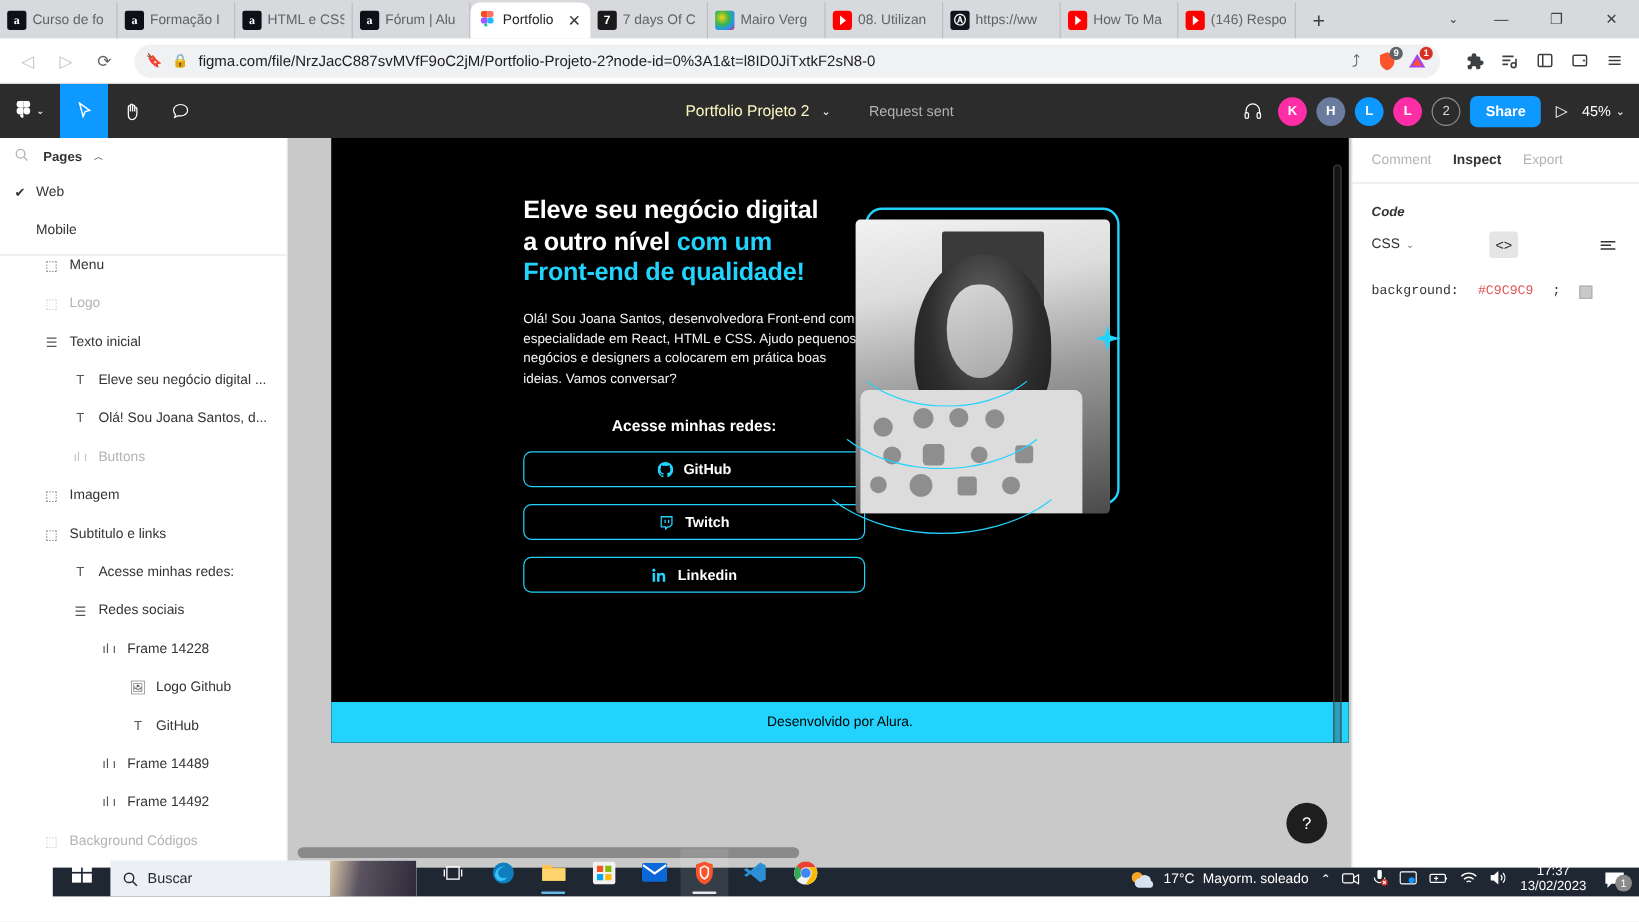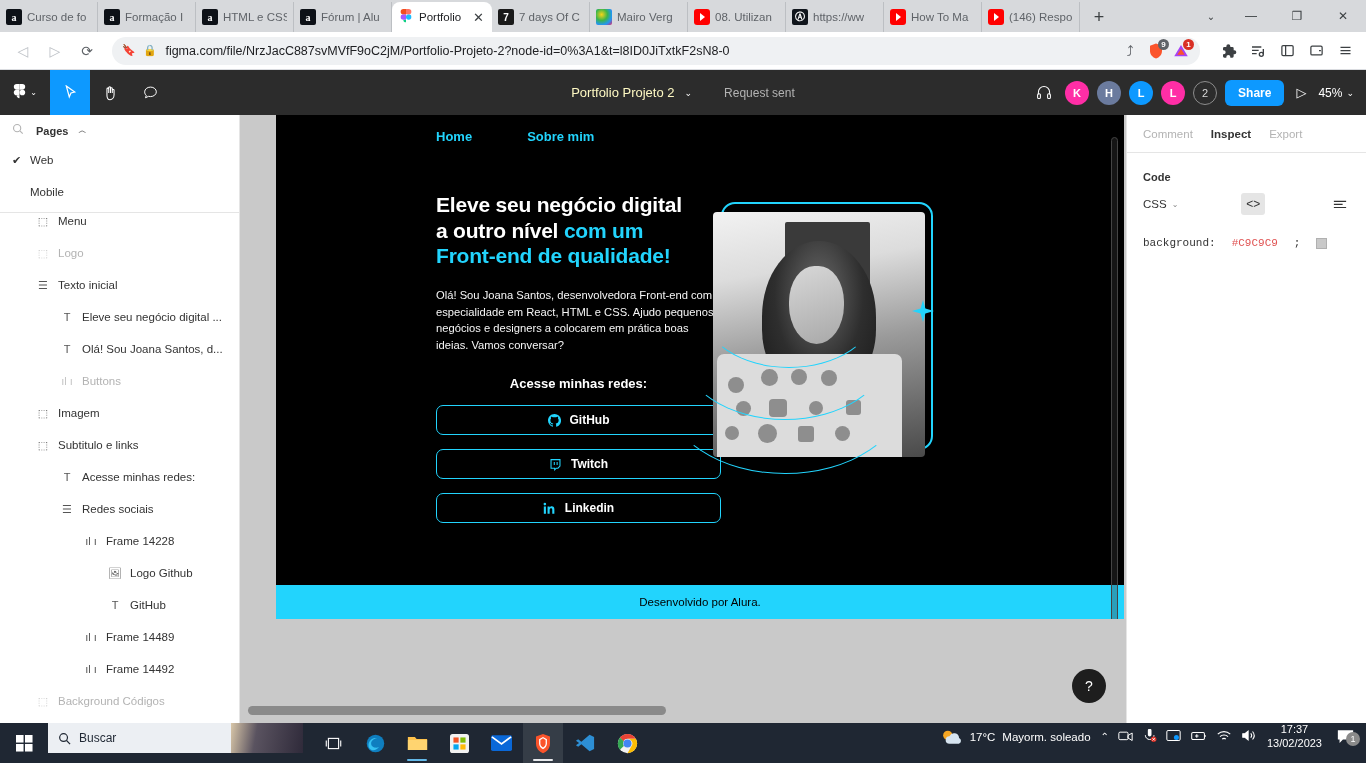--- a/index.html
+++ b/index.html
@@ -316,20 +316,21 @@
     display: flex; align-items: center; gap: 18px;
     height: 38px; padding: 0 16px;
     border-bottom: 1px solid #e5e5e5;
     font-size: 11.5px;
   }
   .rp-tab { color: #b3b3b3; }
   .rp-tab.active { color: #333; font-weight: bold; }
   .rp-section-title {
     font-size: 11px; font-weight: bold; color: #333;
     padding: 18px 16px 0 16px;
+    font-style: italic;
   }
   .rp-coderow {
     display: flex; align-items: center;
     padding: 10px 14px 0 16px; gap: 6px;
   }
   .rp-lang { font-size: 11.5px; color: #333; display:flex; align-items:center; gap:5px;}
   .rp-iconbtn {
     margin-left: auto; width: 24px; height: 22px;
     display: flex; align-items: center; justify-content: center;
     color: #333; font-size: 12px; border-radius: 3px;
@@ -342,23 +343,24 @@
     display: flex; align-items: center; gap: 16px;
   }
   .rp-code .val { color: #e05252; }
   .swatch {
     width: 11px; height: 11px; background: #c9c9c9;
     border: 1px solid #b0b0b0; display: inline-block;
   }
 
   
   .taskbar {
-    height: 40px; background: #1f2733;
-    display: flex; align-items: flex-start;
+    height: 24px; background: #1f2733;
+    display: flex; align-items: flex-end;
     position: relative;
+    margin-left: 44px;
   }
   .tb-start {
     width: 48px; height: 40px; display: flex;
     align-items: center; justify-content: center;
   }
   .tb-search {
     width: 255px; height: 30px; background: #eceff3;
     display: flex; align-items: center; gap: 8px;
     padding: 0 10px; color: #1f2733; font-size: 12px;
     position: relative; overflow: hidden;
@@ -674,24 +676,20 @@
           <span class="layer-icon">⬚</span>
           <span class="layer-label">Background Códigos</span>
         </div>
       </div>
     </div>
 
     <div class="canvas">
 
       <div class="frame">
 
-        <nav class="site-nav">
-          <a href="#">Home</a>
-          <a href="#">Sobre mim</a>
-        </nav>
 
         <div class="hero">
           <div class="hero-left">
             <h1 class="hero-title">
               <span>Eleve seu negócio digital</span><br>
               <span>a outro nível </span><span class="accent">com um</span><br>
               <span class="accent">Front-end de qualidade!</span>
             </h1>
             <p class="hero-para">Olá! Sou Joana Santos, desenvolvedora Front-end com especialidade em React, HTML e CSS. Ajudo pequenos negócios e designers a colocarem em prática boas ideias. Vamos conversar?</p>
 

